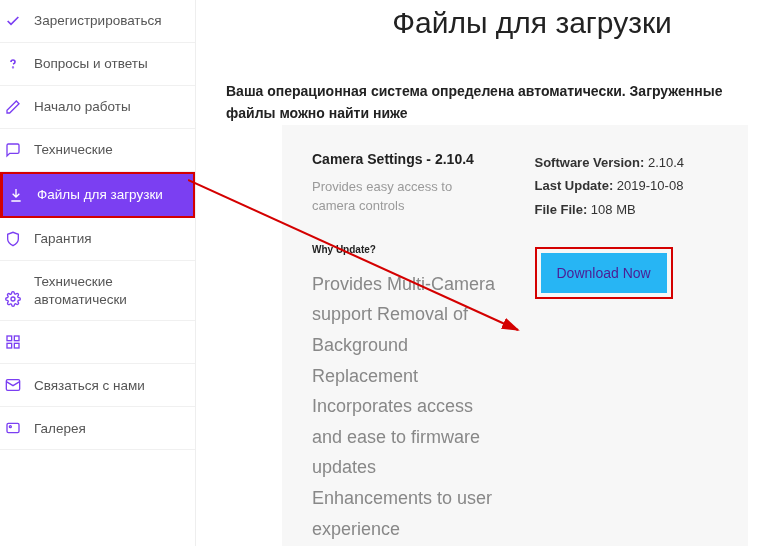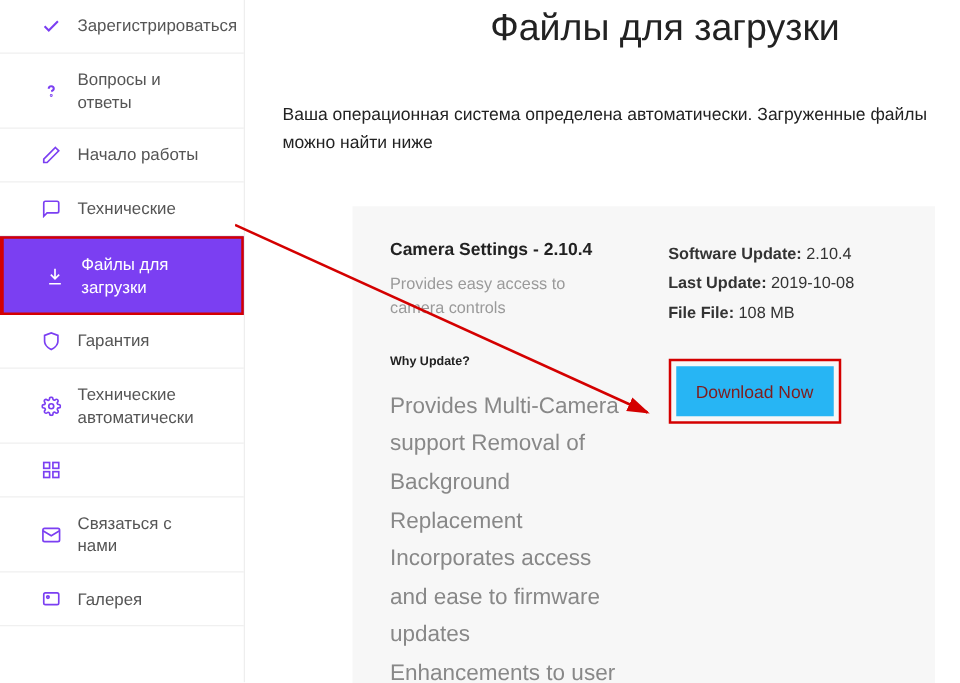--- a/index.html
+++ b/index.html
@@ -1,34 +1,34 @@
 <!DOCTYPE html>
 <html><head>
 <meta charset="utf-8">
 <style>
 *{margin:0;padding:0;box-sizing:border-box;font-family:-apple-system,BlinkMacSystemFont,"Segoe UI",Arial,sans-serif}
 body{width:768px;height:546px;background:#fff;display:flex;overflow:hidden;position:relative}
 .sidebar{width:196px;flex-shrink:0;border-right:1px solid #eee}
-.nav-item{display:flex;align-items:center;padding:12px 32px;cursor:pointer;border-bottom:1px solid #f0f0f0;color:#555;font-size:13.5px}
+.nav-item{display:flex;align-items:flex-end;padding:12px 4px;cursor:pointer;border-bottom:1px solid #f0f0f0;color:#555;font-size:13.5px}
 .nav-item.active{background:#7b3ff2;color:#fff;border:2px solid #d40000;border-left:3px solid #d40000}
 .nav-item .icon{width:18px;height:18px;margin-right:12px;flex-shrink:0;display:flex;align-items:center;justify-content:center}
 .nav-item.active .icon svg{stroke:#fff}
 .nav-item .label{line-height:1.3}
 .main{flex:1;padding:0 20px 0 30px;overflow:auto}
 .page-title{font-size:30px;font-weight:400;color:#222;text-align:center;margin:6px 0 40px 90px}
-.notice{font-size:14px;font-weight:400;color:#222;line-height:1.6;margin-bottom:40px}
+.notice{font-size:14px;font-weight:700;color:#222;line-height:1.6;}
 .card{background:#f7f7f7;padding:26px 30px;margin-left:56px;display:flex;gap:39px}
 .col-left{flex:1}
 .col-right{flex:1;font-size:13px;color:#333;line-height:1.8}
 .card-title{font-weight:700;font-size:14px;color:#222;margin-bottom:10px}
 .card-desc{color:#9a9a9a;font-size:13px;line-height:1.5;margin-bottom:28px}
 .why{font-weight:700;font-size:10px;color:#222;margin-bottom:14px}
 .why-text{color:#888;font-size:18px;line-height:1.7}
 .spec-label{font-weight:700}
-.dl-btn{background:#27b5f4;color:#7f1d1d;border:none;padding:12px 16px;font-size:14px;cursor:pointer;margin-top:30px;display:inline-block}
+.dl-btn{background:#27b5f4;color:#4c1d95;border:none;padding:12px 16px;font-size:14px;cursor:pointer;margin-top:30px;display:inline-block}
 .dl-wrap{display:inline-block;border:2px solid #d40000;padding:4px;margin-top:26px}
 .arrow-svg{position:absolute;top:160px;left:188px;pointer-events:none}
 </style>
 </head>
 <body>
 
 <div class="sidebar">
   <div class="nav-item">
     <span class="icon">
         <svg width="16" height="16" viewBox="0 0 24 24" fill="none" stroke="#7b3ff2" stroke-width="2.5">
@@ -123,21 +123,21 @@
   <div class="card">
     <div class="col-left">
       <div class="card-title">Camera Settings - 2.10.4</div>
       <div class="card-desc">Provides easy access to camera controls</div>
       <div class="why">Why Update?</div>
       <div class="why-text" style="white-space:pre-line">Provides Multi-Camera support Removal of Background Replacement
 Incorporates access and ease to firmware updates
 Enhancements to user experience</div>
     </div>
     <div class="col-right">
-      <div><span class="spec-label">Software Update:</span> <span>2.10.4</span></div>
+      <div><span class="spec-label">Software Version:</span> <span>2.10.4</span></div>
       <div><span class="spec-label">Last Update:</span> <span>2019-10-08</span></div>
       <div><span class="spec-label">File File:</span> <span>108 MB</span></div>
       <div class="dl-wrap">
         <button class="dl-btn" style="margin-top:0">Download Now</button>
       </div>
     </div>
   </div>
 </div>
 
 <svg class="arrow-svg" width="360" height="200">

